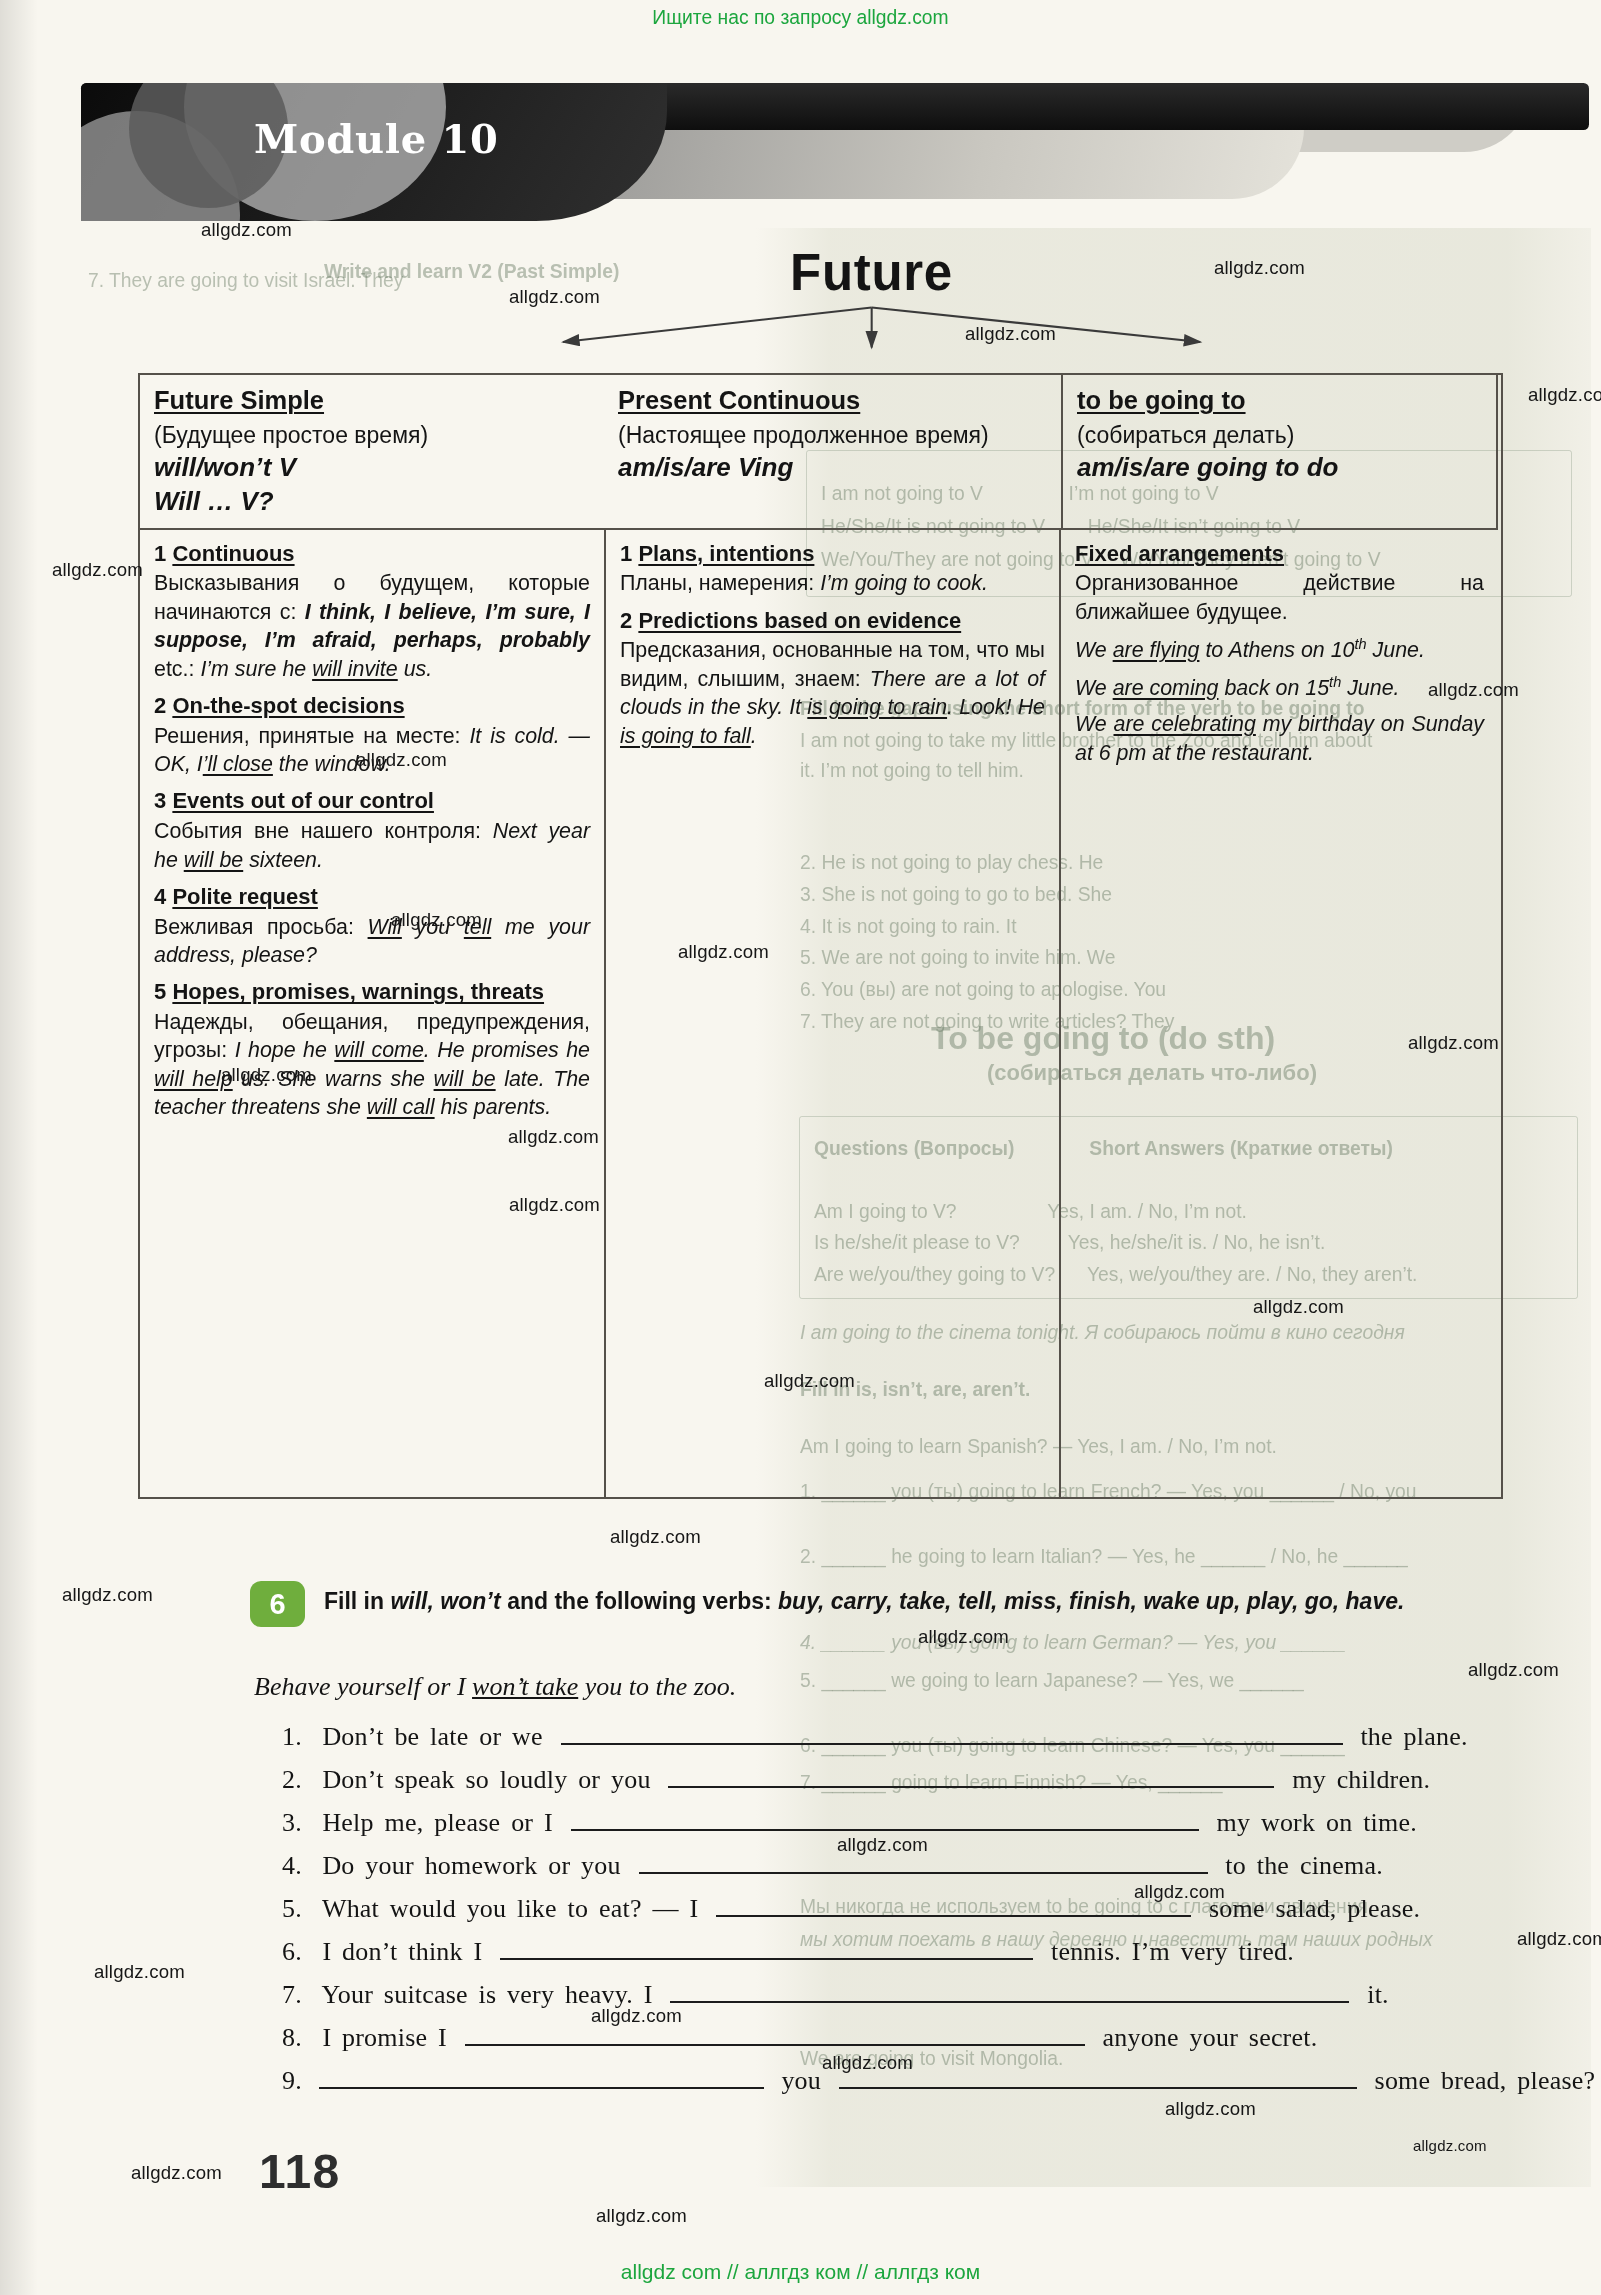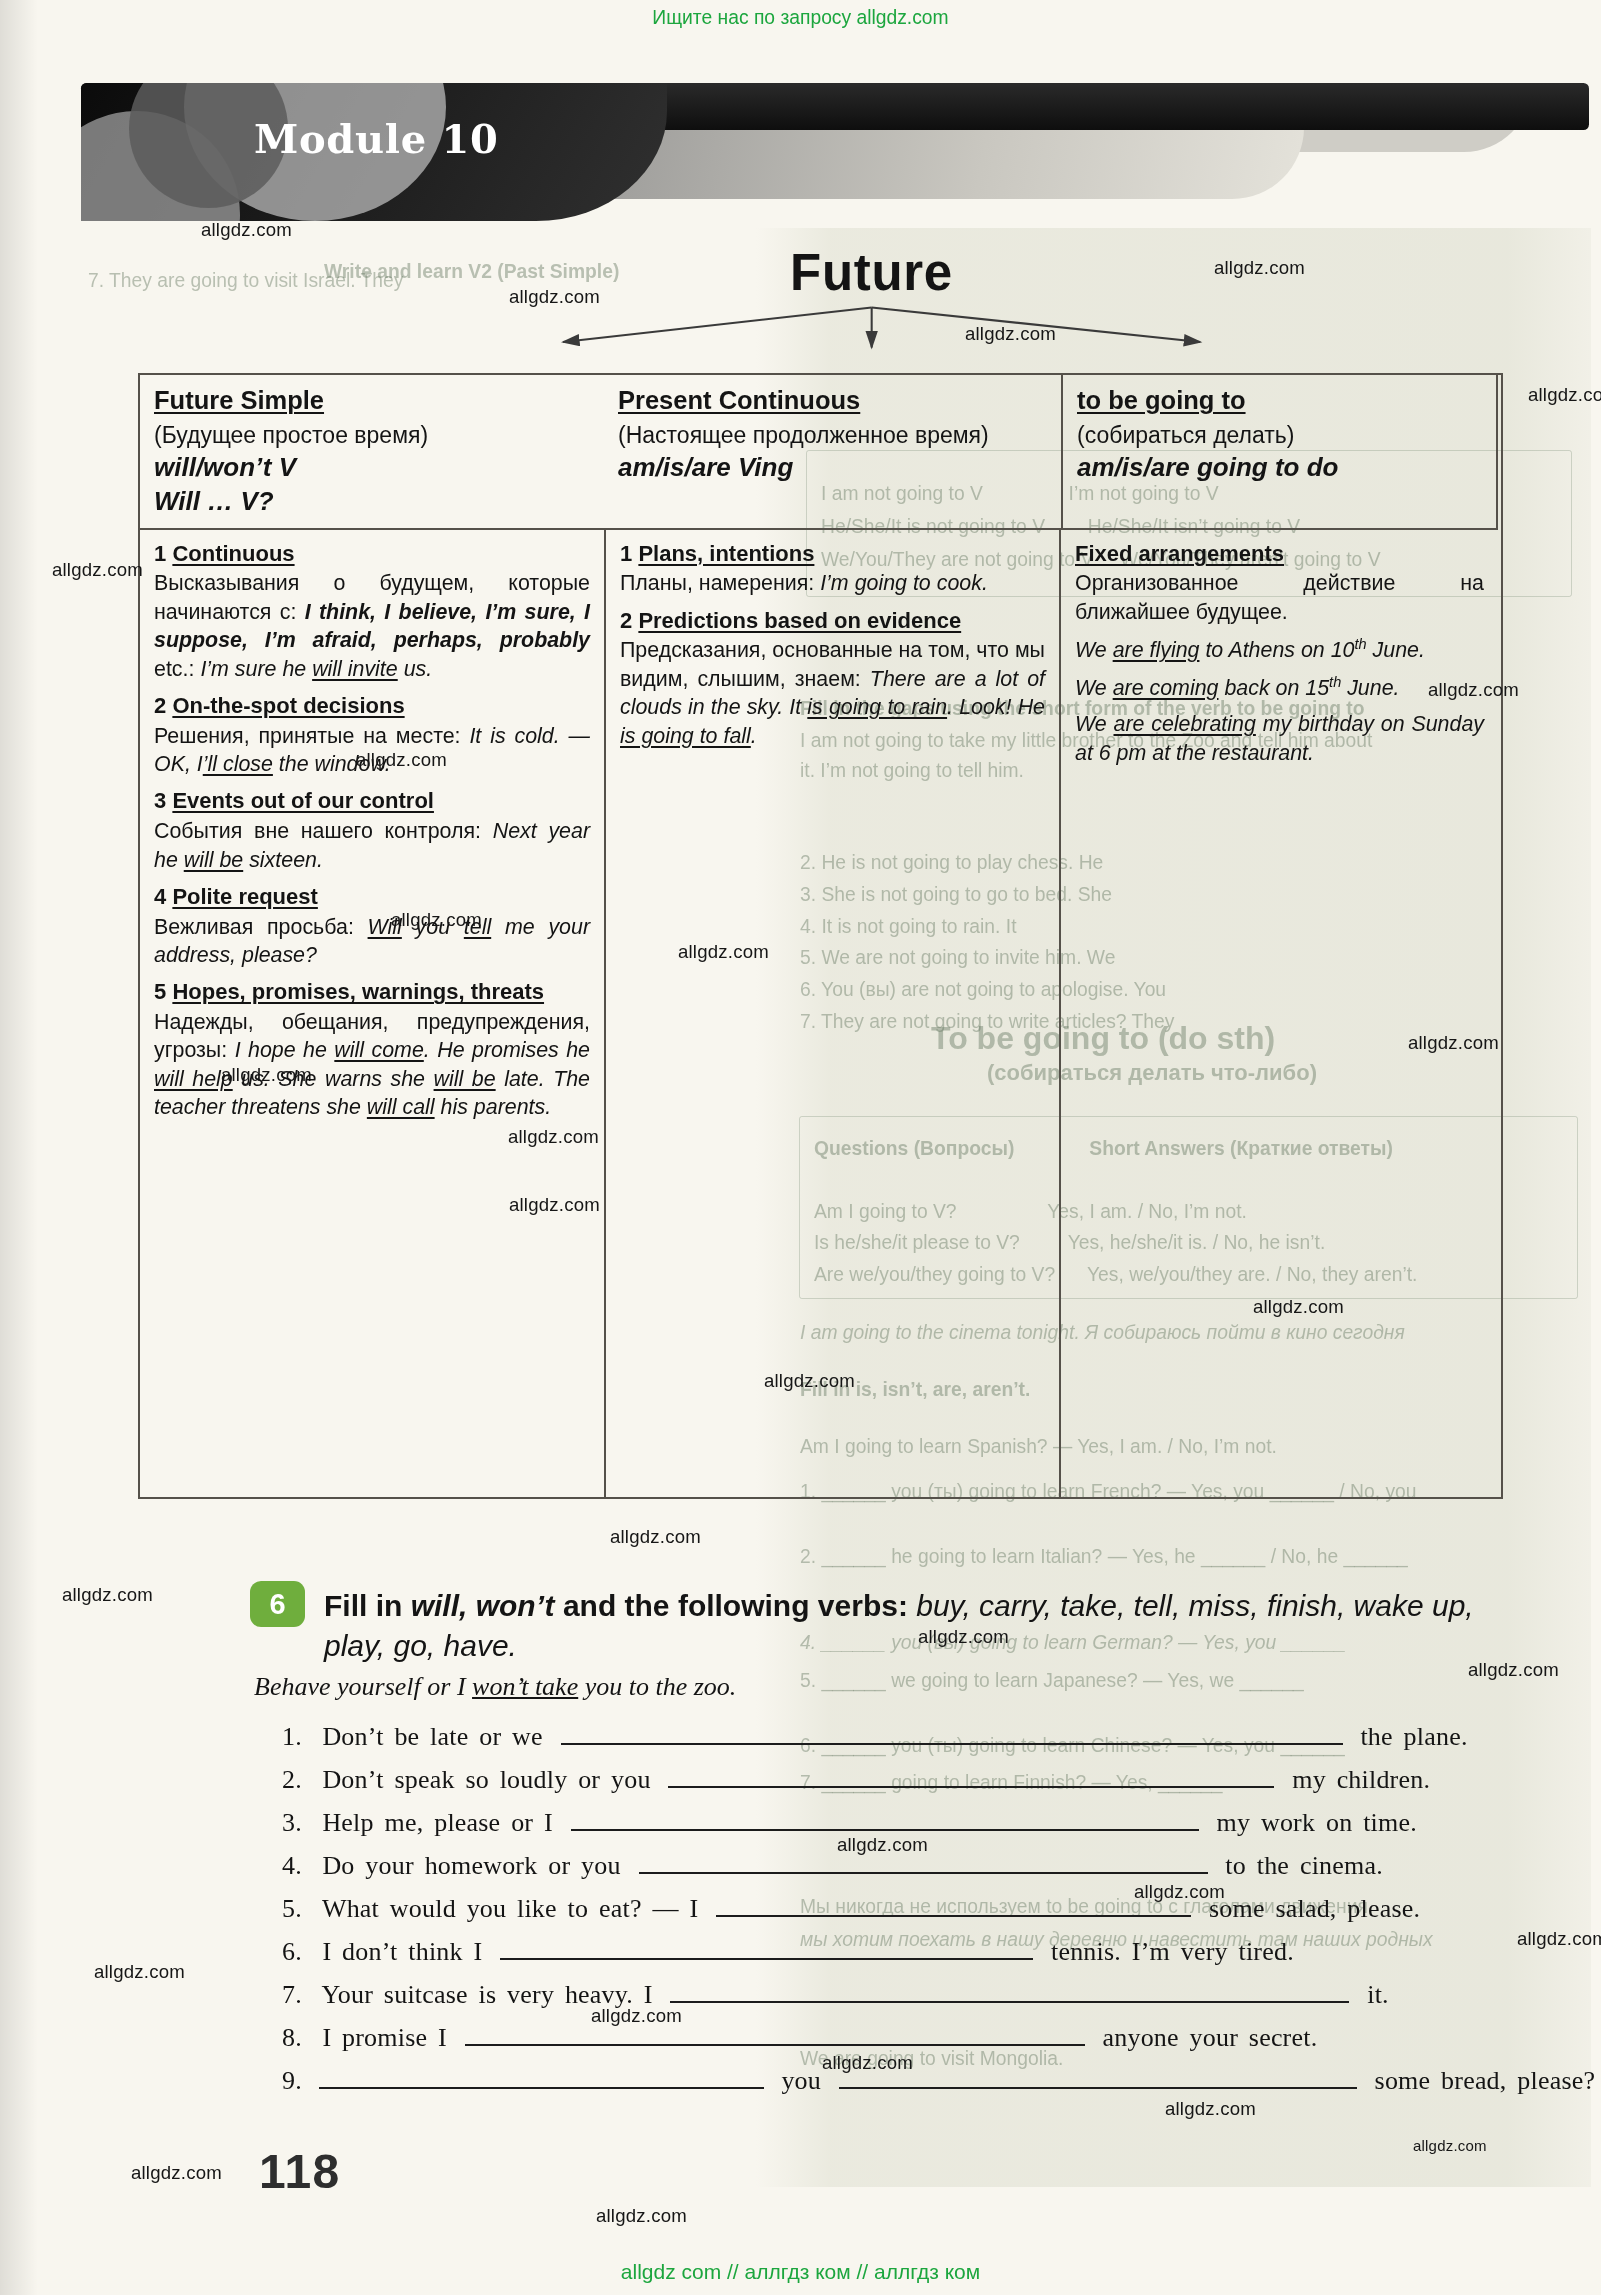--- a/index.html
+++ b/index.html
@@ -59,21 +59,21 @@
   .sec-title{text-decoration:underline;text-decoration-thickness:1.7px;text-underline-offset:2.8px;}
   .sec-body{font-size:21.4px;line-height:1.33;text-align:justify;}
   .sec-body u{text-underline-offset:2.8px;}
   sup{font-size:68%;}
 
   
   .ex-badge{position:absolute;left:250px;top:1581px;width:55px;height:46px;z-index:4;
     background:#6fae3d;border-radius:11px;color:#fff;font-size:29px;font-weight:700;
     text-align:center;line-height:46px;}
   .ex-instruction{position:absolute;left:324px;top:1586px;width:1214px;z-index:4;
-    font-size:30px;line-height:1.32;}
+    font-size:23px;line-height:1.32;font-weight:bold;}
   .ex-example{position:absolute;left:254px;top:1672px;z-index:4;
     font-family:"Liberation Serif",serif;font-size:26px;}
   .ex-items{position:absolute;left:282px;top:1715px;z-index:4;
     font-family:"Liberation Serif",serif;font-size:26px;}
   .ex-item{height:43px;line-height:43px;white-space:nowrap;word-spacing:4.1px;letter-spacing:0.2px;}
   .ex-num{margin-right:9.7px;}
   .blank{display:inline-block;border-bottom:2.1px solid #1c1c1c;height:28px;vertical-align:baseline;margin:0 7px;}
 
   
   .page-number{position:absolute;left:259px;top:2144px;z-index:4;font-size:48px;font-weight:600;

